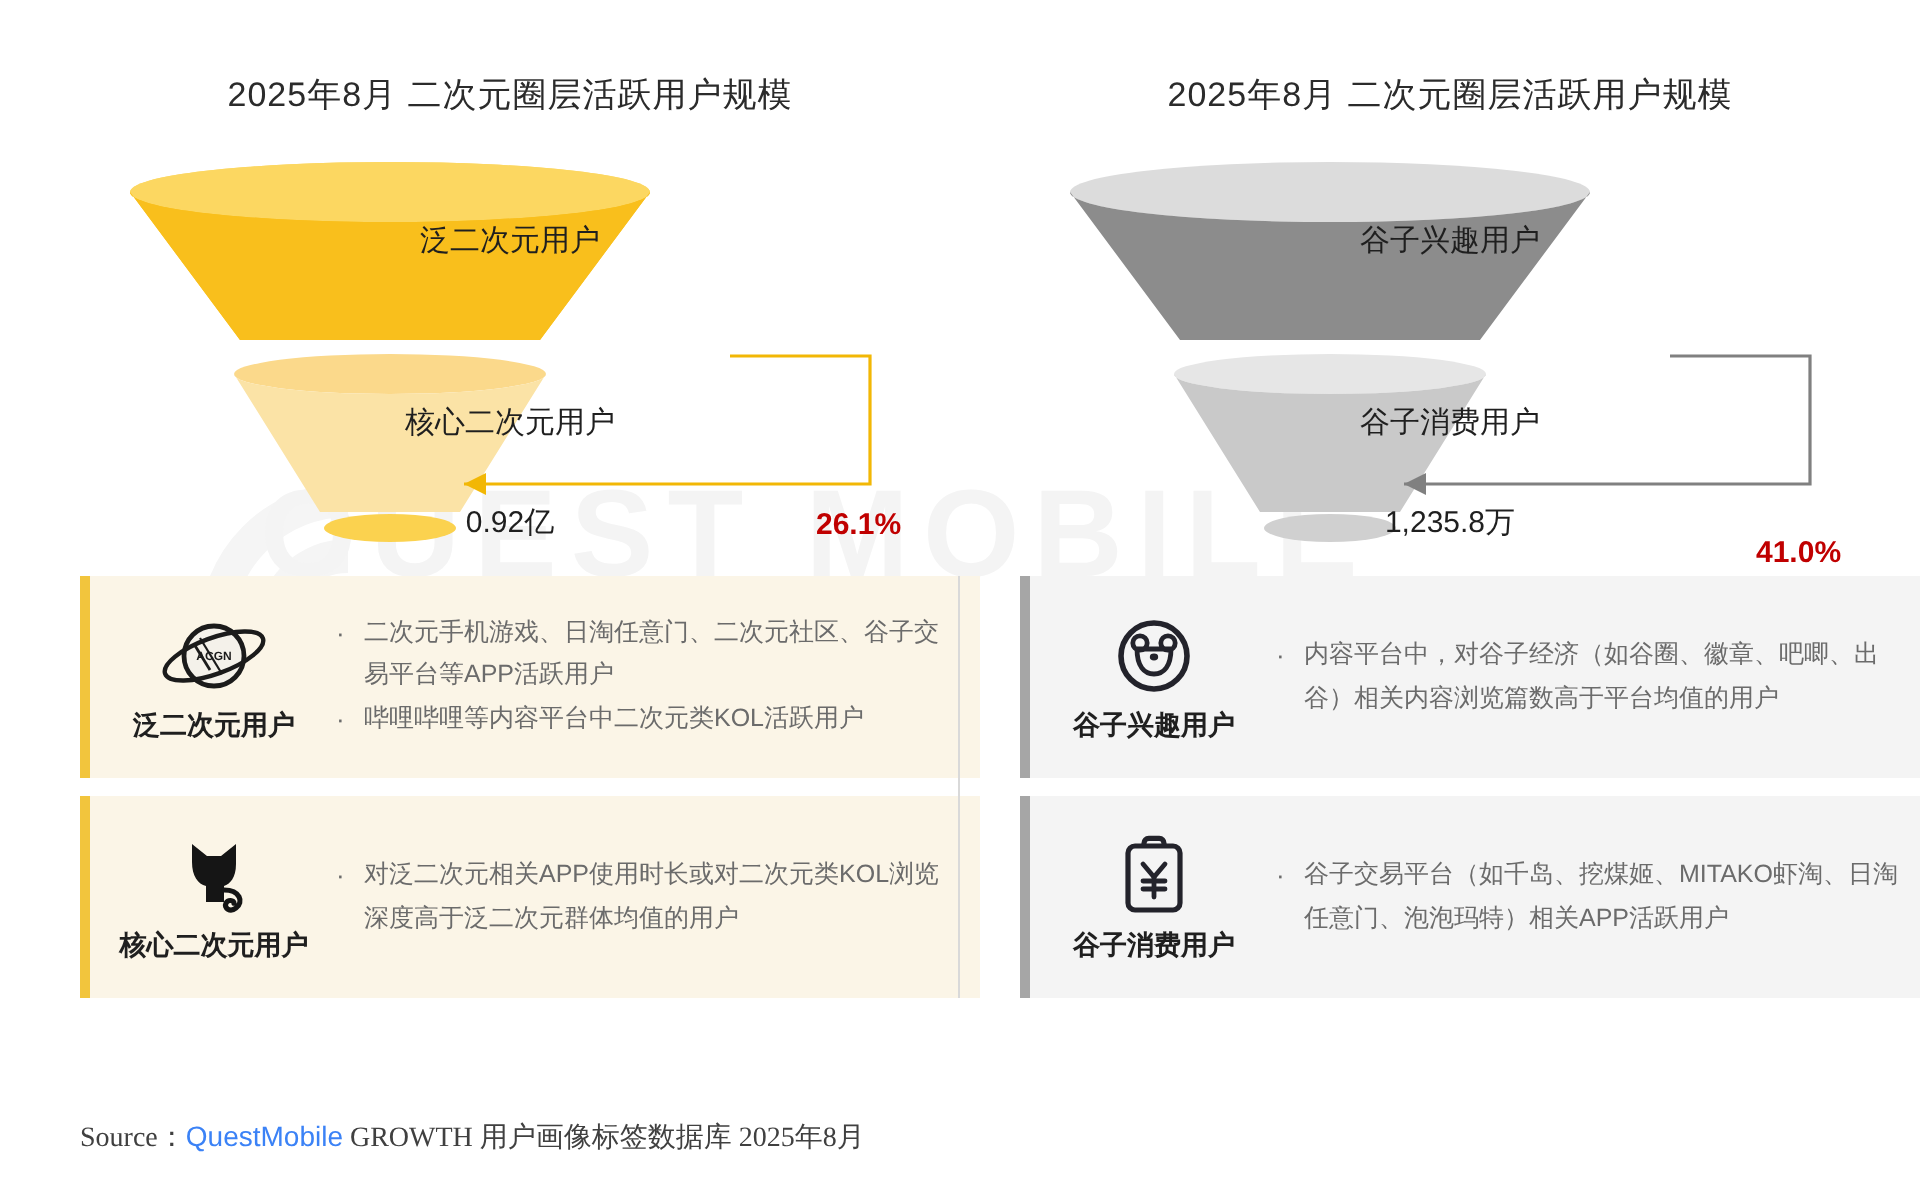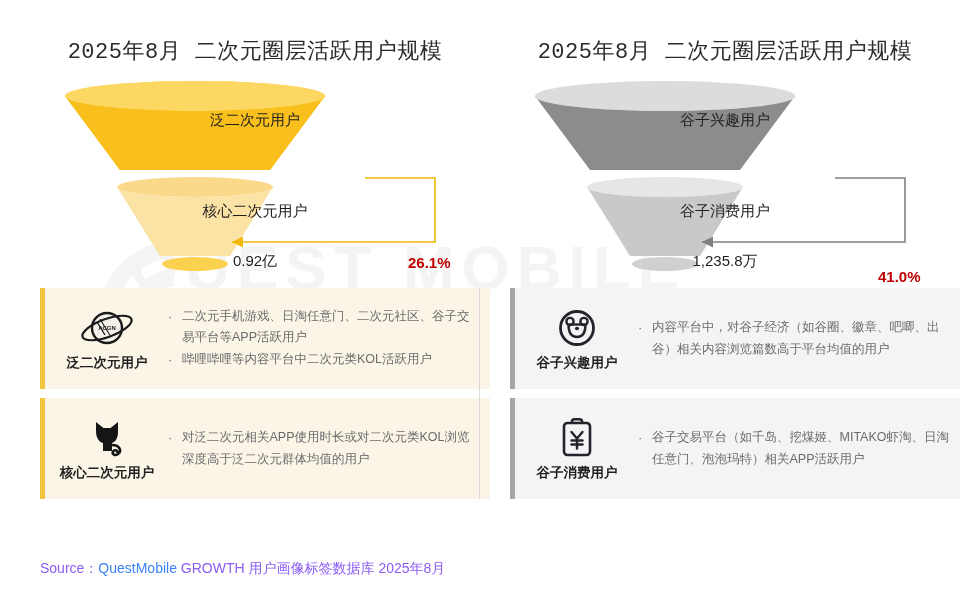--- a/index.html
+++ b/index.html
@@ -55,24 +55,24 @@
     z-index: 2;
   }
   .col-left  { left: 20px; }
   .col-right { left: 490px; }
 
   .panel-title {
     position: absolute;
     top: 36px;
     width: 470px;
     text-align: center;
-    font-size: 22px;
+    font-size: 17px;
     color: #2b2b2b;
     letter-spacing: .5px;
-    font-family: Liberation Mono, monospace;
+    font-family: Liberation Sans, sans-serif;
     white-space: nowrap;
   }
 
   
   .funnel-wrap {
     position: absolute;
     top: 80px;
     left: 0;
     width: 470px;
     height: 195px;
@@ -189,21 +189,21 @@
   .footer {
     position: absolute;
     left: 40px;
     top: 560px;
     font-size: 14px;
     color: #4a4a4a;
     white-space: nowrap;
     z-index: 4;
   }
   .footer .brand { color: #3b82f6; }
-  .footer .seg { color: #8b5cf6; }
+  .footer .seg { color: #404040; font-family: Liberation Serif, serif; }
 </style>
 </head>
 <body>
 
 <div id="root">
 
   <div class="watermark">
     <svg class="wm-arc" viewBox="0 0 150 150">
       <path d="M12 138 A 66 66 0 0 1 78 72" fill="none" stroke="#f5f5f5" stroke-width="17"></path>
       <path d="M40 138 A 38 38 0 0 1 78 100" fill="none" stroke="#f5f5f5" stroke-width="17"></path>

